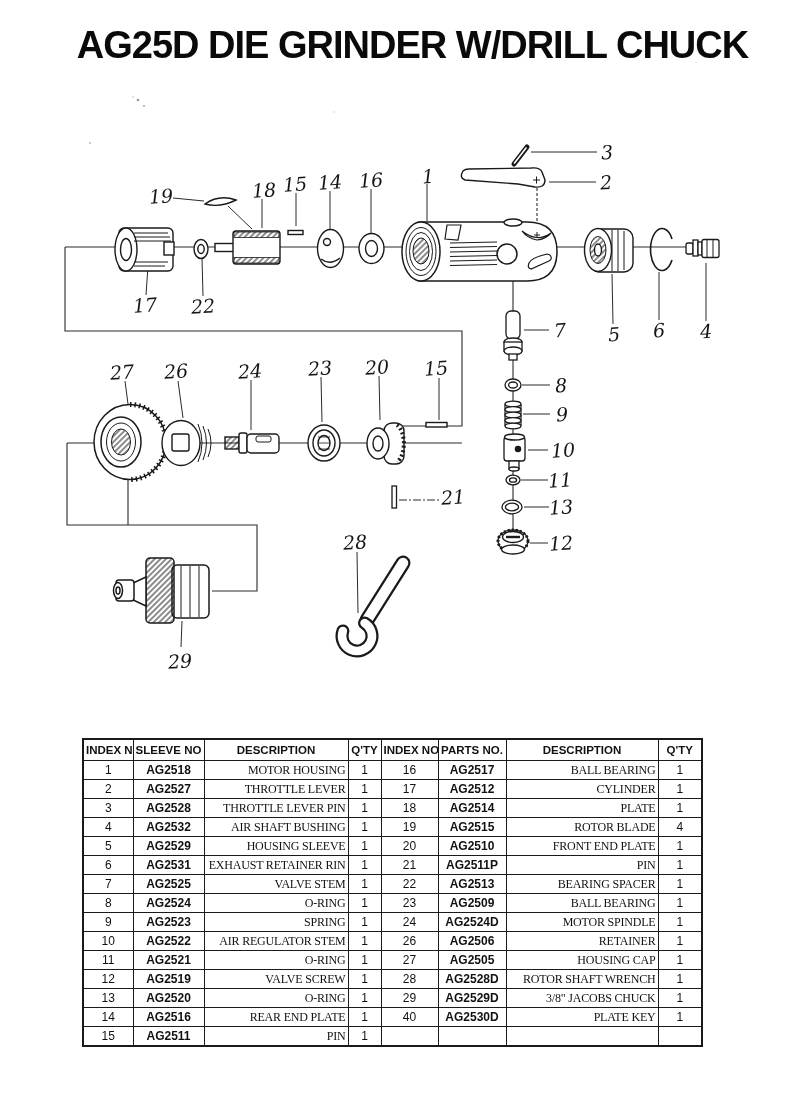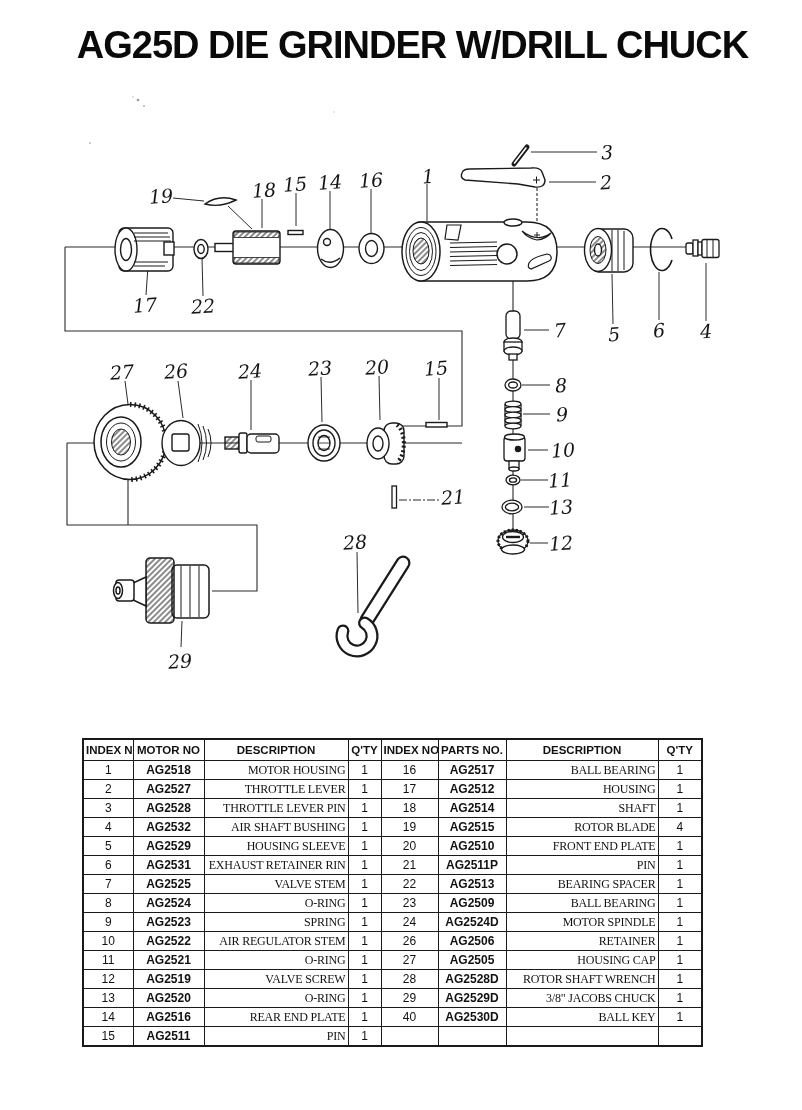--- a/index.html
+++ b/index.html
@@ -340,21 +340,21 @@
         <col style="width:144px">
         <col style="width:33px">
       <col style="width:57px">
         <col style="width:68px">
         <col style="width:152px">
         <col style="width:44px">
     </colgroup>
     <thead>
       <tr>
         <th>INDEX NO.</th>
-        <th>MOTOR NO</th>
+        <th>SLEEVE NO</th>
         <th>DESCRIPTION</th>
         <th>Q'TY</th>
         <th>INDEX NO</th>
         <th>PARTS NO.</th>
         <th>DESCRIPTION</th>
         <th>Q'TY</th>
       </tr>
     </thead>
     <tbody id="tbody">
         <tr>
@@ -367,31 +367,31 @@
           <td class="l">BALL BEARING</td>
           <td class="c">1</td>
         </tr>
         <tr>
           <td class="c">2</td>
           <td class="b">AG2527</td>
           <td class="l">THROTTLE LEVER</td>
           <td class="c">1</td>
           <td class="c">17</td>
           <td class="b">AG2512</td>
-          <td class="l">HOUSING</td>
+          <td class="l">CYLINDER</td>
           <td class="c">1</td>
         </tr>
         <tr>
           <td class="c">3</td>
           <td class="b">AG2528</td>
           <td class="l">THROTTLE LEVER PIN</td>
           <td class="c">1</td>
           <td class="c">18</td>
           <td class="b">AG2514</td>
-          <td class="l">SHAFT</td>
+          <td class="l">PLATE</td>
           <td class="c">1</td>
         </tr>
         <tr>
           <td class="c">4</td>
           <td class="b">AG2532</td>
           <td class="l">AIR SHAFT BUSHING</td>
           <td class="c">1</td>
           <td class="c">19</td>
           <td class="b">AG2515</td>
           <td class="l">ROTOR BLADE</td>
@@ -487,21 +487,21 @@
           <td class="l">3/8" JACOBS CHUCK</td>
           <td class="c">1</td>
         </tr>
         <tr>
           <td class="c">14</td>
           <td class="b">AG2516</td>
           <td class="l">REAR END PLATE</td>
           <td class="c">1</td>
           <td class="c">40</td>
           <td class="b">AG2530D</td>
-          <td class="l">BALL KEY</td>
+          <td class="l">PLATE KEY</td>
           <td class="c">1</td>
         </tr>
         <tr>
           <td class="c">15</td>
           <td class="b">AG2511</td>
           <td class="l">PIN</td>
           <td class="c">1</td>
           <td class="c"></td>
           <td class="b"></td>
           <td class="l"></td>

